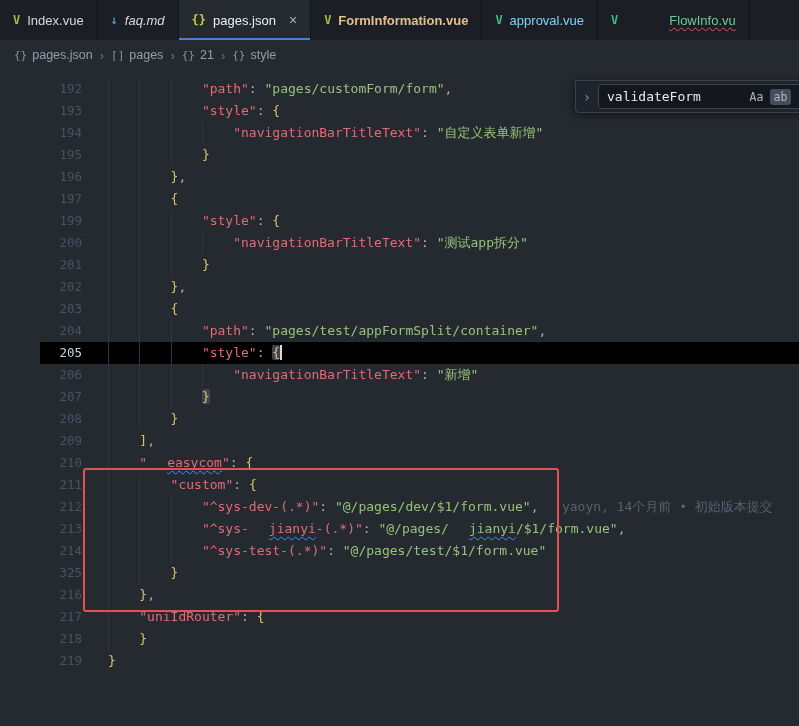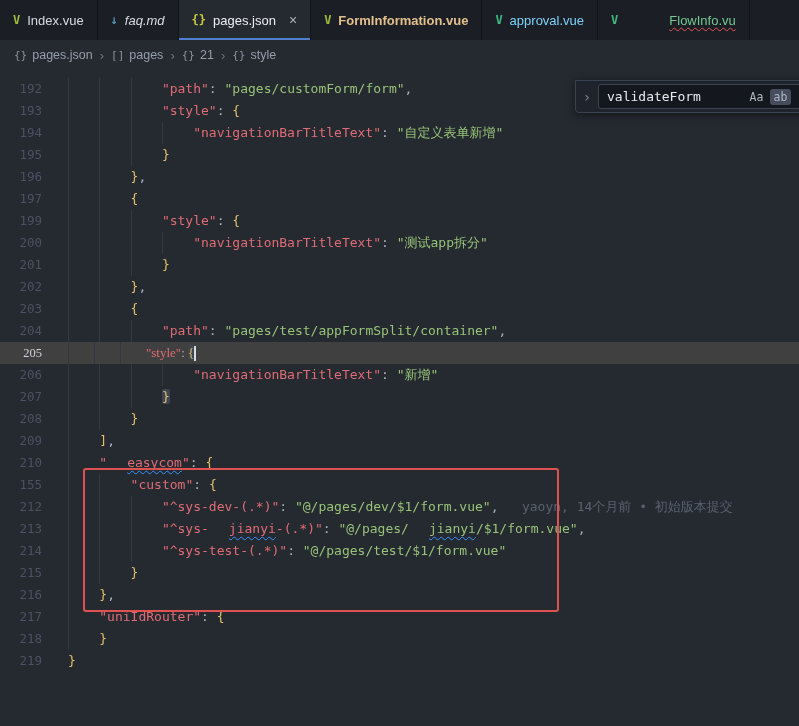--- a/index.html
+++ b/index.html
@@ -19,23 +19,23 @@
 
   
   .breadcrumb { display:flex; align-items:center; height:30px; padding-left:14px;
                 background:#252930; color:#969eab; font-size:12.5px; gap:7px; }
   .bc-item { display:flex; align-items:center; gap:5px; cursor:pointer; }
   .bc-icon { font-family:"DejaVu Sans Mono", monospace; font-size:11px; color:#8a929f; }
   .bc-sep { color:#6d7481; font-size:13px; }
 
   
   .editor { position:relative; height:656px; background:#252930; padding-top:8px;
-            font-family:"DejaVu Sans Mono", monospace; font-size:13px; }
+            font-family:"DejaVu Sans Mono", monospace; font-size:13px;padding-left:40px; }
   .line { display:flex; height:22px; line-height:22px; white-space:pre; }
-  .line.current { background:#404040;font-family:Liberation Serif, serif; }
+  .line.current { background:#000000; }
   .num { display:inline-block; width:42px; text-align:right; color:#4a5263; flex-shrink:0;
          font-size:12.5px; }
   .line.current .num { color:#ccd2dc; }
   .code { padding-left:26px; white-space:pre; }
   .ig { display:inline-block; width:4ch; height:22px; border-left:1px solid #313843; vertical-align:top; }
   .key   { color:#e06c75; }
   .str   { color:#98c379; }
   .punc  { color:#abb2bf; }
   .brace { color:#e2c06b; }
   .match { background:#3d4553; border-radius:2px; }
@@ -129,25 +129,25 @@
       <div class="line"><span class="num">201</span><span class="code"><span class="ig"></span><span class="ig"></span><span class="ig"></span><span class="brace">}</span></span></div>
       <div class="line"><span class="num">202</span><span class="code"><span class="ig"></span><span class="ig"></span><span class="brace">}</span><span class="punc">,</span></span></div>
       <div class="line"><span class="num">203</span><span class="code"><span class="ig"></span><span class="ig"></span><span class="brace">{</span></span></div>
       <div class="line"><span class="num">204</span><span class="code"><span class="ig"></span><span class="ig"></span><span class="ig"></span><span class="key">"path"</span><span class="punc">: </span><span class="str">"pages/test/appFormSplit/container"</span><span class="punc">,</span></span></div>
       <div class="line current"><span class="num">205</span><span class="code"><span class="ig"></span><span class="ig"></span><span class="ig"></span><span class="key">"style"</span><span class="punc">: </span><span class="brace match">{</span><span class="cursor"></span></span></div>
       <div class="line"><span class="num">206</span><span class="code"><span class="ig"></span><span class="ig"></span><span class="ig"></span><span class="ig"></span><span class="key">"navigationBarTitleText"</span><span class="punc">: </span><span class="str">"新增"</span></span></div>
       <div class="line"><span class="num">207</span><span class="code"><span class="ig"></span><span class="ig"></span><span class="ig"></span><span class="brace match">}</span></span></div>
       <div class="line"><span class="num">208</span><span class="code"><span class="ig"></span><span class="ig"></span><span class="brace">}</span></span></div>
       <div class="line"><span class="num">209</span><span class="code"><span class="ig"></span><span class="brace">]</span><span class="punc">,</span></span></div>
       <div class="line"><span class="num">210</span><span class="code"><span class="ig"></span><span class="key">"</span><span class="key sq">easycom</span><span class="key">"</span><span class="punc">: </span><span class="brace">{</span></span></div>
-      <div class="line"><span class="num">155</span><span class="code"><span class="ig"></span><span class="ig"></span><span class="key">"custom"</span><span class="punc">: </span><span class="brace">{</span></span></div>
+      <div class="line"><span class="num">211</span><span class="code"><span class="ig"></span><span class="ig"></span><span class="key">"custom"</span><span class="punc">: </span><span class="brace">{</span></span></div>
       <div class="line"><span class="num">212</span><span class="code"><span class="ig"></span><span class="ig"></span><span class="ig"></span><span class="key">"^sys-dev-(.*)"</span><span class="punc">: </span><span class="str">"@/pages/dev/$1/form.vue"</span><span class="punc">,</span><span class="blame">yaoyn, 14个月前 • 初始版本提交</span></span></div>
       <div class="line"><span class="num">213</span><span class="code"><span class="ig"></span><span class="ig"></span><span class="ig"></span><span class="key">"^sys-</span><span class="key sq">jianyi</span><span class="key">-(.*)"</span><span class="punc">: </span><span class="str">"@/pages/</span><span class="str sq">jianyi</span><span class="str">/$1/form.vue"</span><span class="punc">,</span></span></div>
       <div class="line"><span class="num">214</span><span class="code"><span class="ig"></span><span class="ig"></span><span class="ig"></span><span class="key">"^sys-test-(.*)"</span><span class="punc">: </span><span class="str">"@/pages/test/$1/form.vue"</span></span></div>
-      <div class="line"><span class="num">215</span><span class="code"><span class="ig"></span><span class="ig"></span><span class="brace">}</span></span></div>
+      <div class="line"><span class="num">325</span><span class="code"><span class="ig"></span><span class="ig"></span><span class="brace">}</span></span></div>
       <div class="line"><span class="num">216</span><span class="code"><span class="ig"></span><span class="brace">}</span><span class="punc">,</span></span></div>
       <div class="line"><span class="num">217</span><span class="code"><span class="ig"></span><span class="key">"uniIdRouter"</span><span class="punc">: </span><span class="brace">{</span></span></div>
       <div class="line"><span class="num">218</span><span class="code"><span class="ig"></span><span class="brace">}</span></span></div>
       <div class="line"><span class="num">219</span><span class="code"><span class="brace">}</span></span></div>
     </div>
   <div class="ann-box" style="top: 398px; height: 144px; border-color: rgb(224, 82, 82);"></div>
 
   <div class="find-widget">
     <div class="find-collapse">›</div>
     <div class="find-input">

